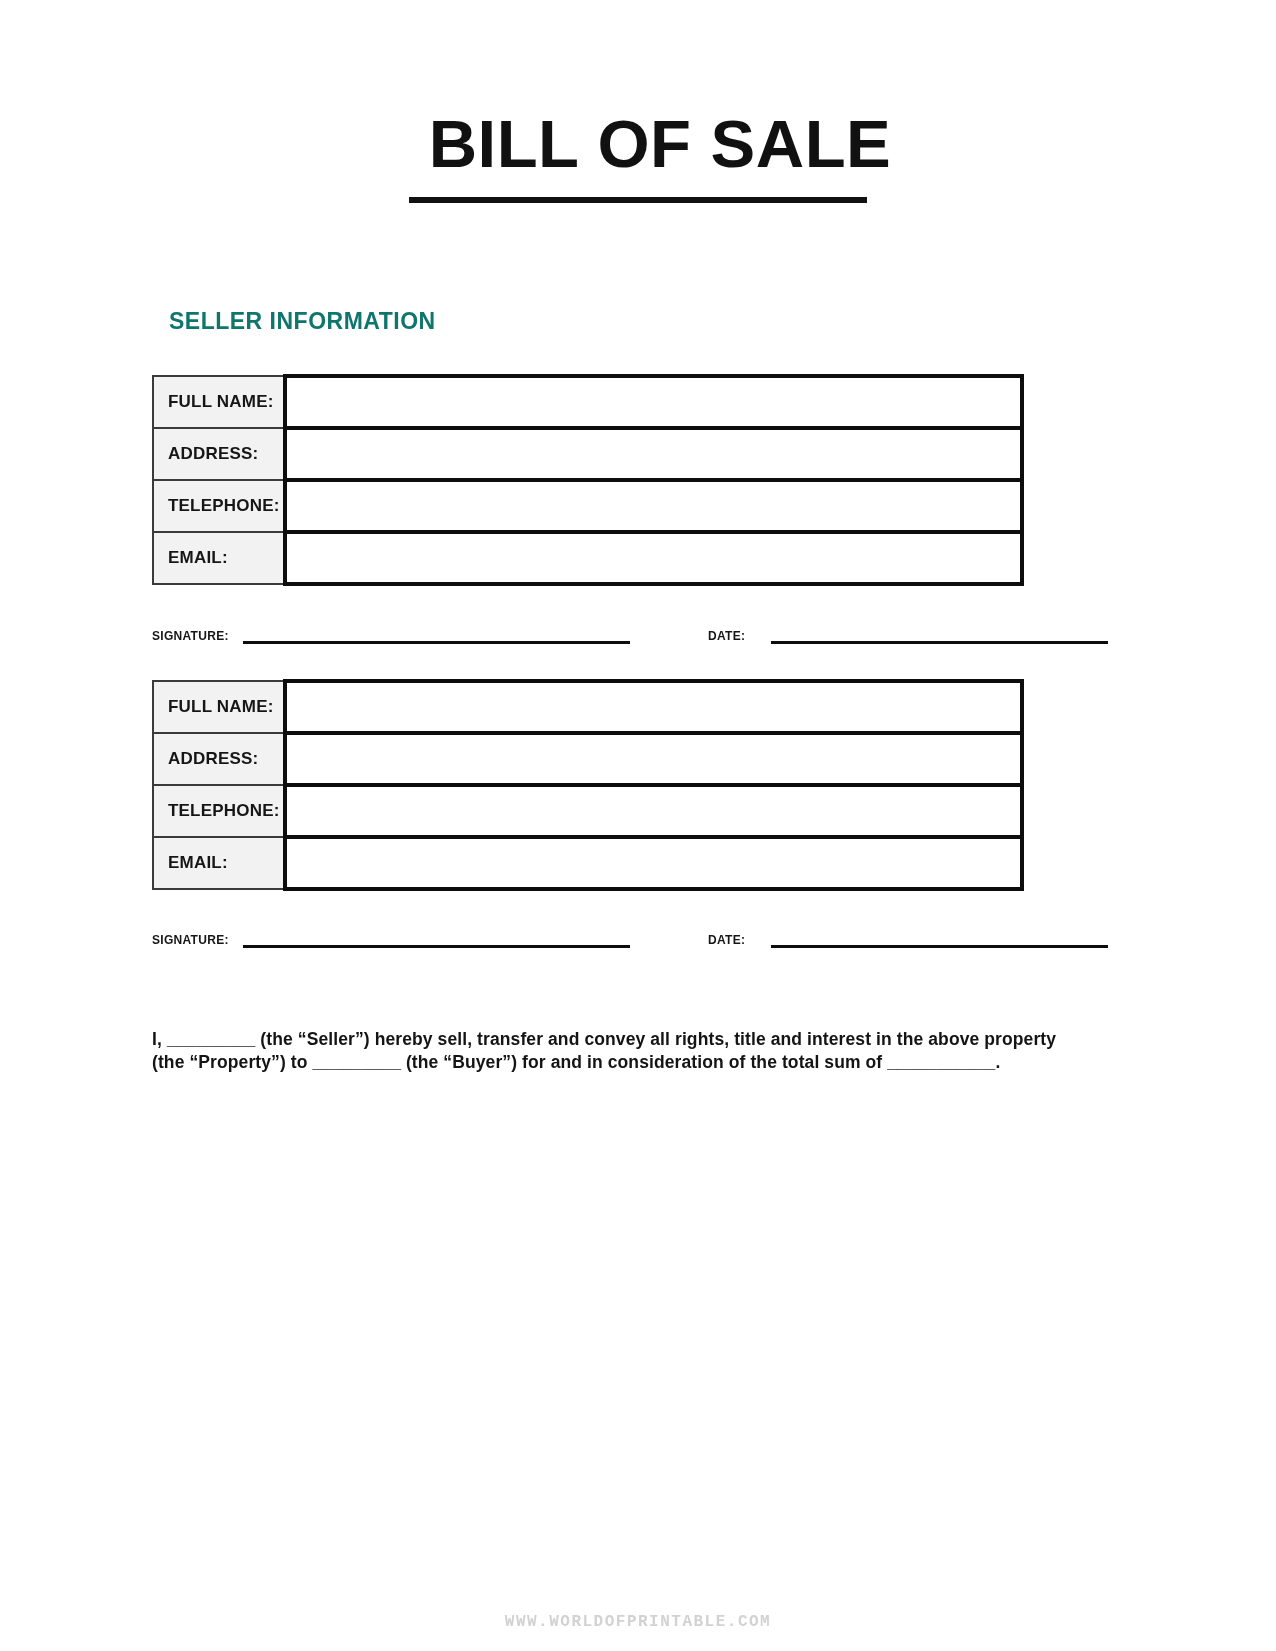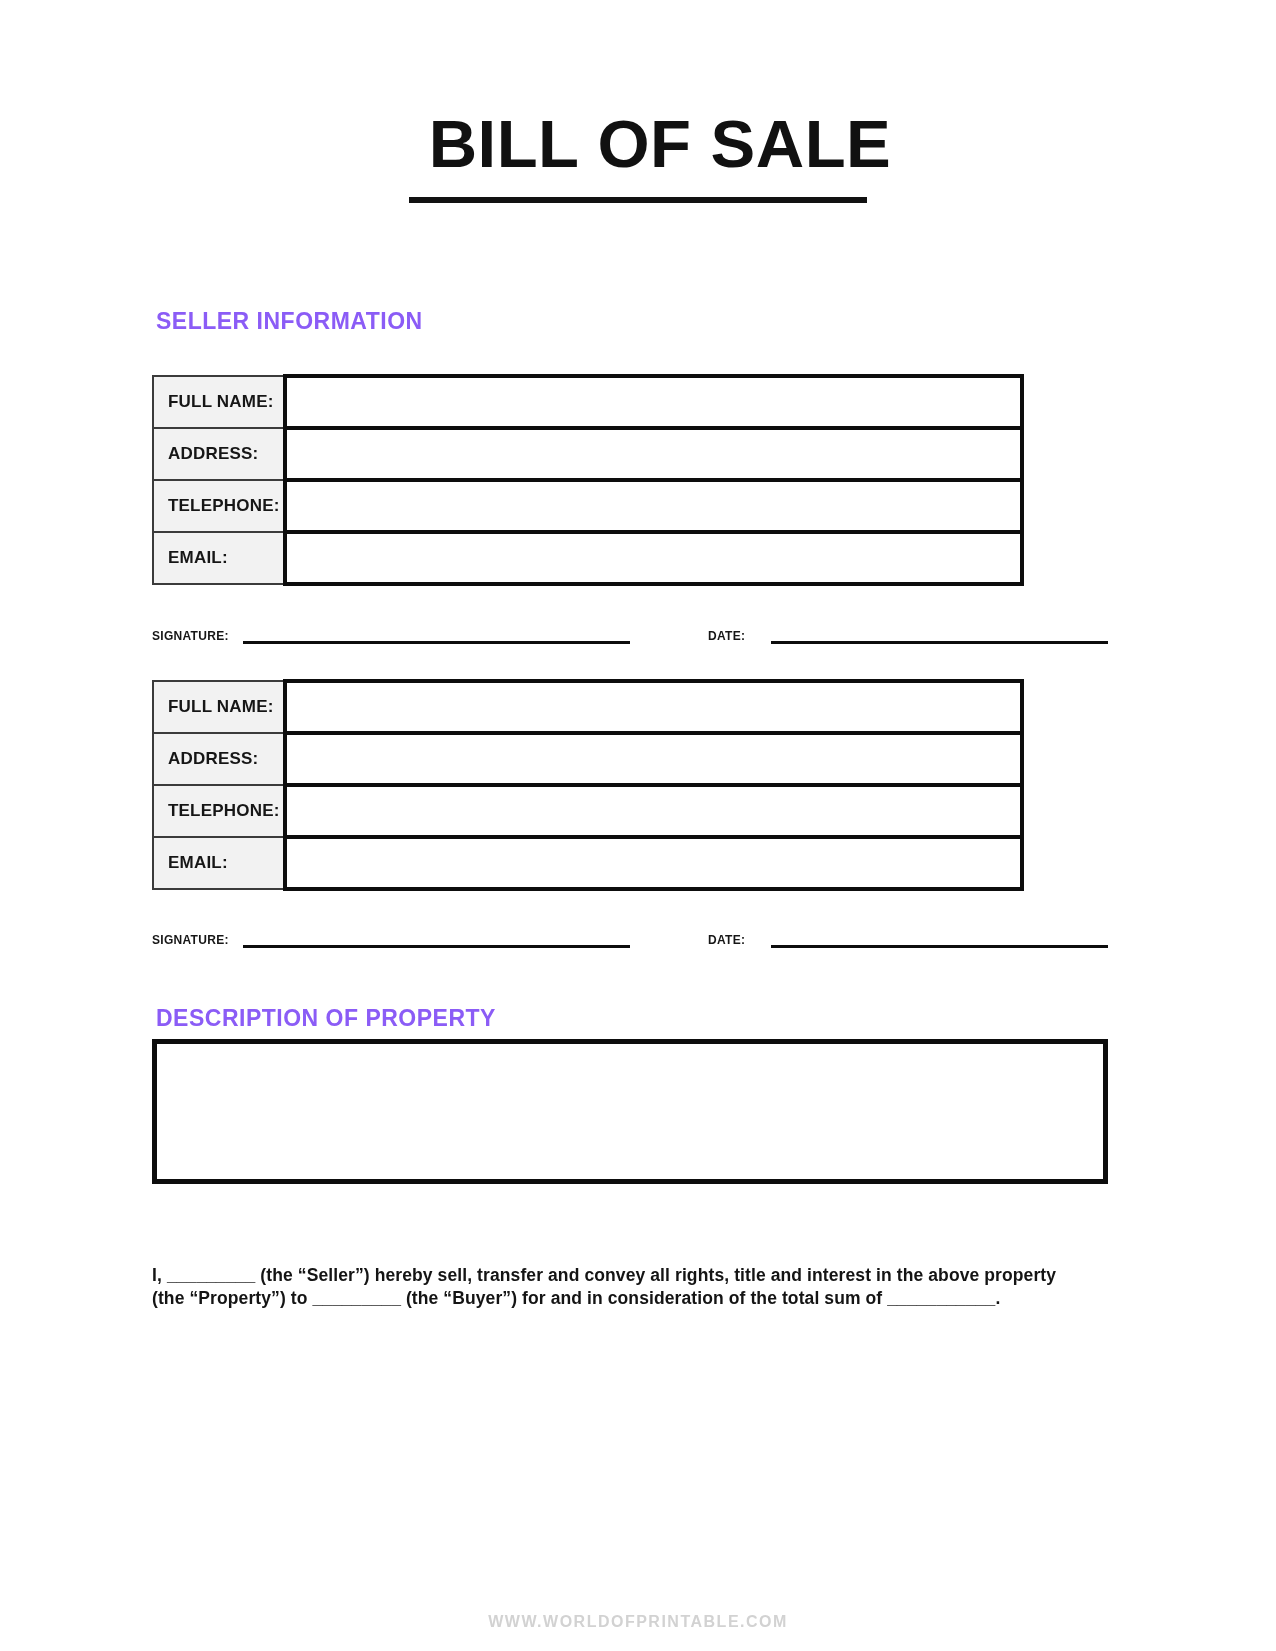--- a/index.html
+++ b/index.html
@@ -27,26 +27,26 @@
   }
   .title-underline {
     width: 458px;
     height: 6px;
     background: #111111;
     margin: 20px auto 0;
   }
 
   
   .section-heading {
-    margin: 4px;
+    margin: 17px;
     font-size: 23px;
     font-weight: bold;
     letter-spacing: 0.5px;
     line-height: 1.2;
-    color: #8b5cf6;
+    color: #0f766e;
   }
   #seller-heading   { margin-top: 105px; }
   #buyer-heading    { margin-top: 67px; }
   #property-heading { margin-top: 57px; }
 
   
   table.info-table {
     border-collapse: collapse;
     width: 872px;
     table-layout: fixed;
@@ -122,20 +122,21 @@
   .footer {
     position: absolute;
     left: 0;
     right: 0;
     bottom: 20px;
     text-align: center;
     font-size: 16px;
     font-weight: bold;
     letter-spacing: 1.5px;
     color: #d2d2d2;
+    font-family: Liberation Mono, monospace;
   }
 </style>
 </head>
 <body>
 
 <div class="page">
 
   <h1 class="doc-title">BILL OF SALE</h1>
   <div class="title-underline"></div>
 
@@ -205,24 +206,20 @@
           <span class="sig-label">SIGNATURE:</span>
           <span class="sig-line"></span>
         </div>
         <div class="sig-group-2">
           <span class="sig-label">DATE:</span>
           <span class="sig-line"></span>
         </div>
       </div>
     </section>
 
-    <section>
-      <h2 class="section-heading" id="property-heading">DESCRIPTION OF PROPERTY</h2>
-      <div class="desc-box"></div>
-    </section>
 
     <p class="legal">
       <span>I, _________ (the “Seller”) hereby sell, transfer and convey all rights, title and interest in the above property</span><br>
       <span>(the “Property”) to _________  (the “Buyer”) for and in consideration of the total sum of ___________.</span>
     </p>
 
   </div>
 
   <div class="footer">WWW.WORLDOFPRINTABLE.COM</div>
 

